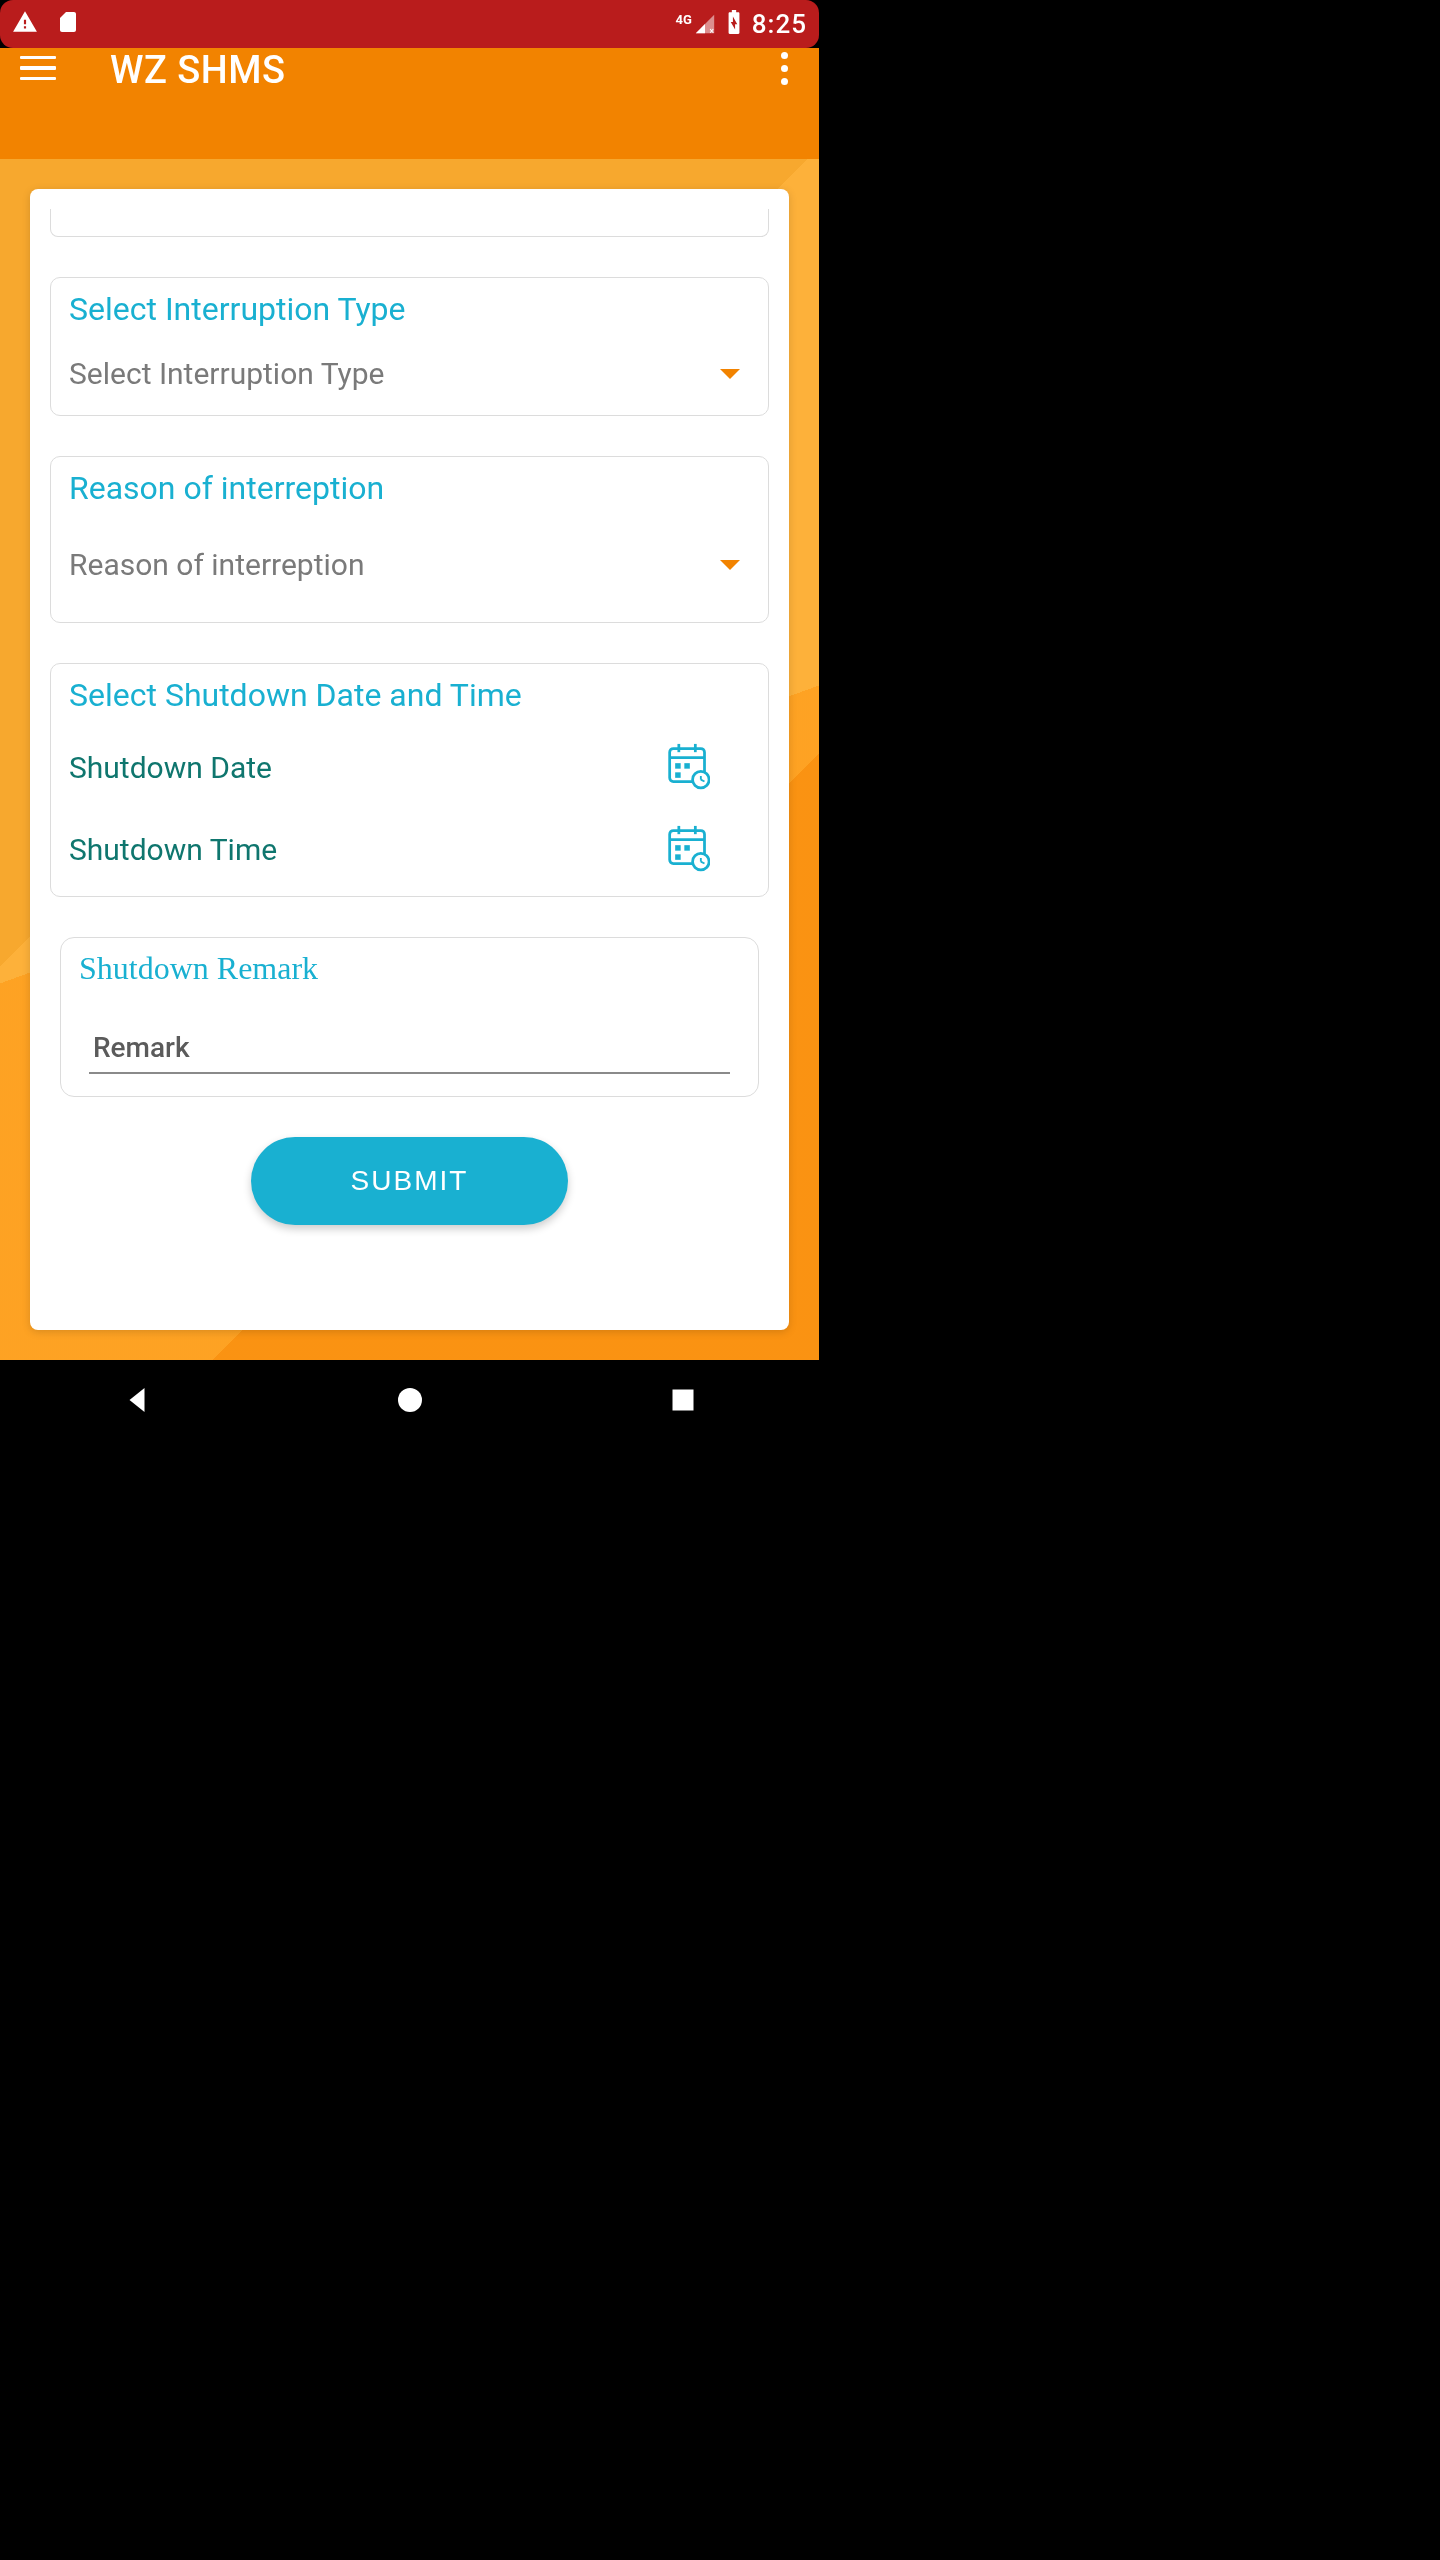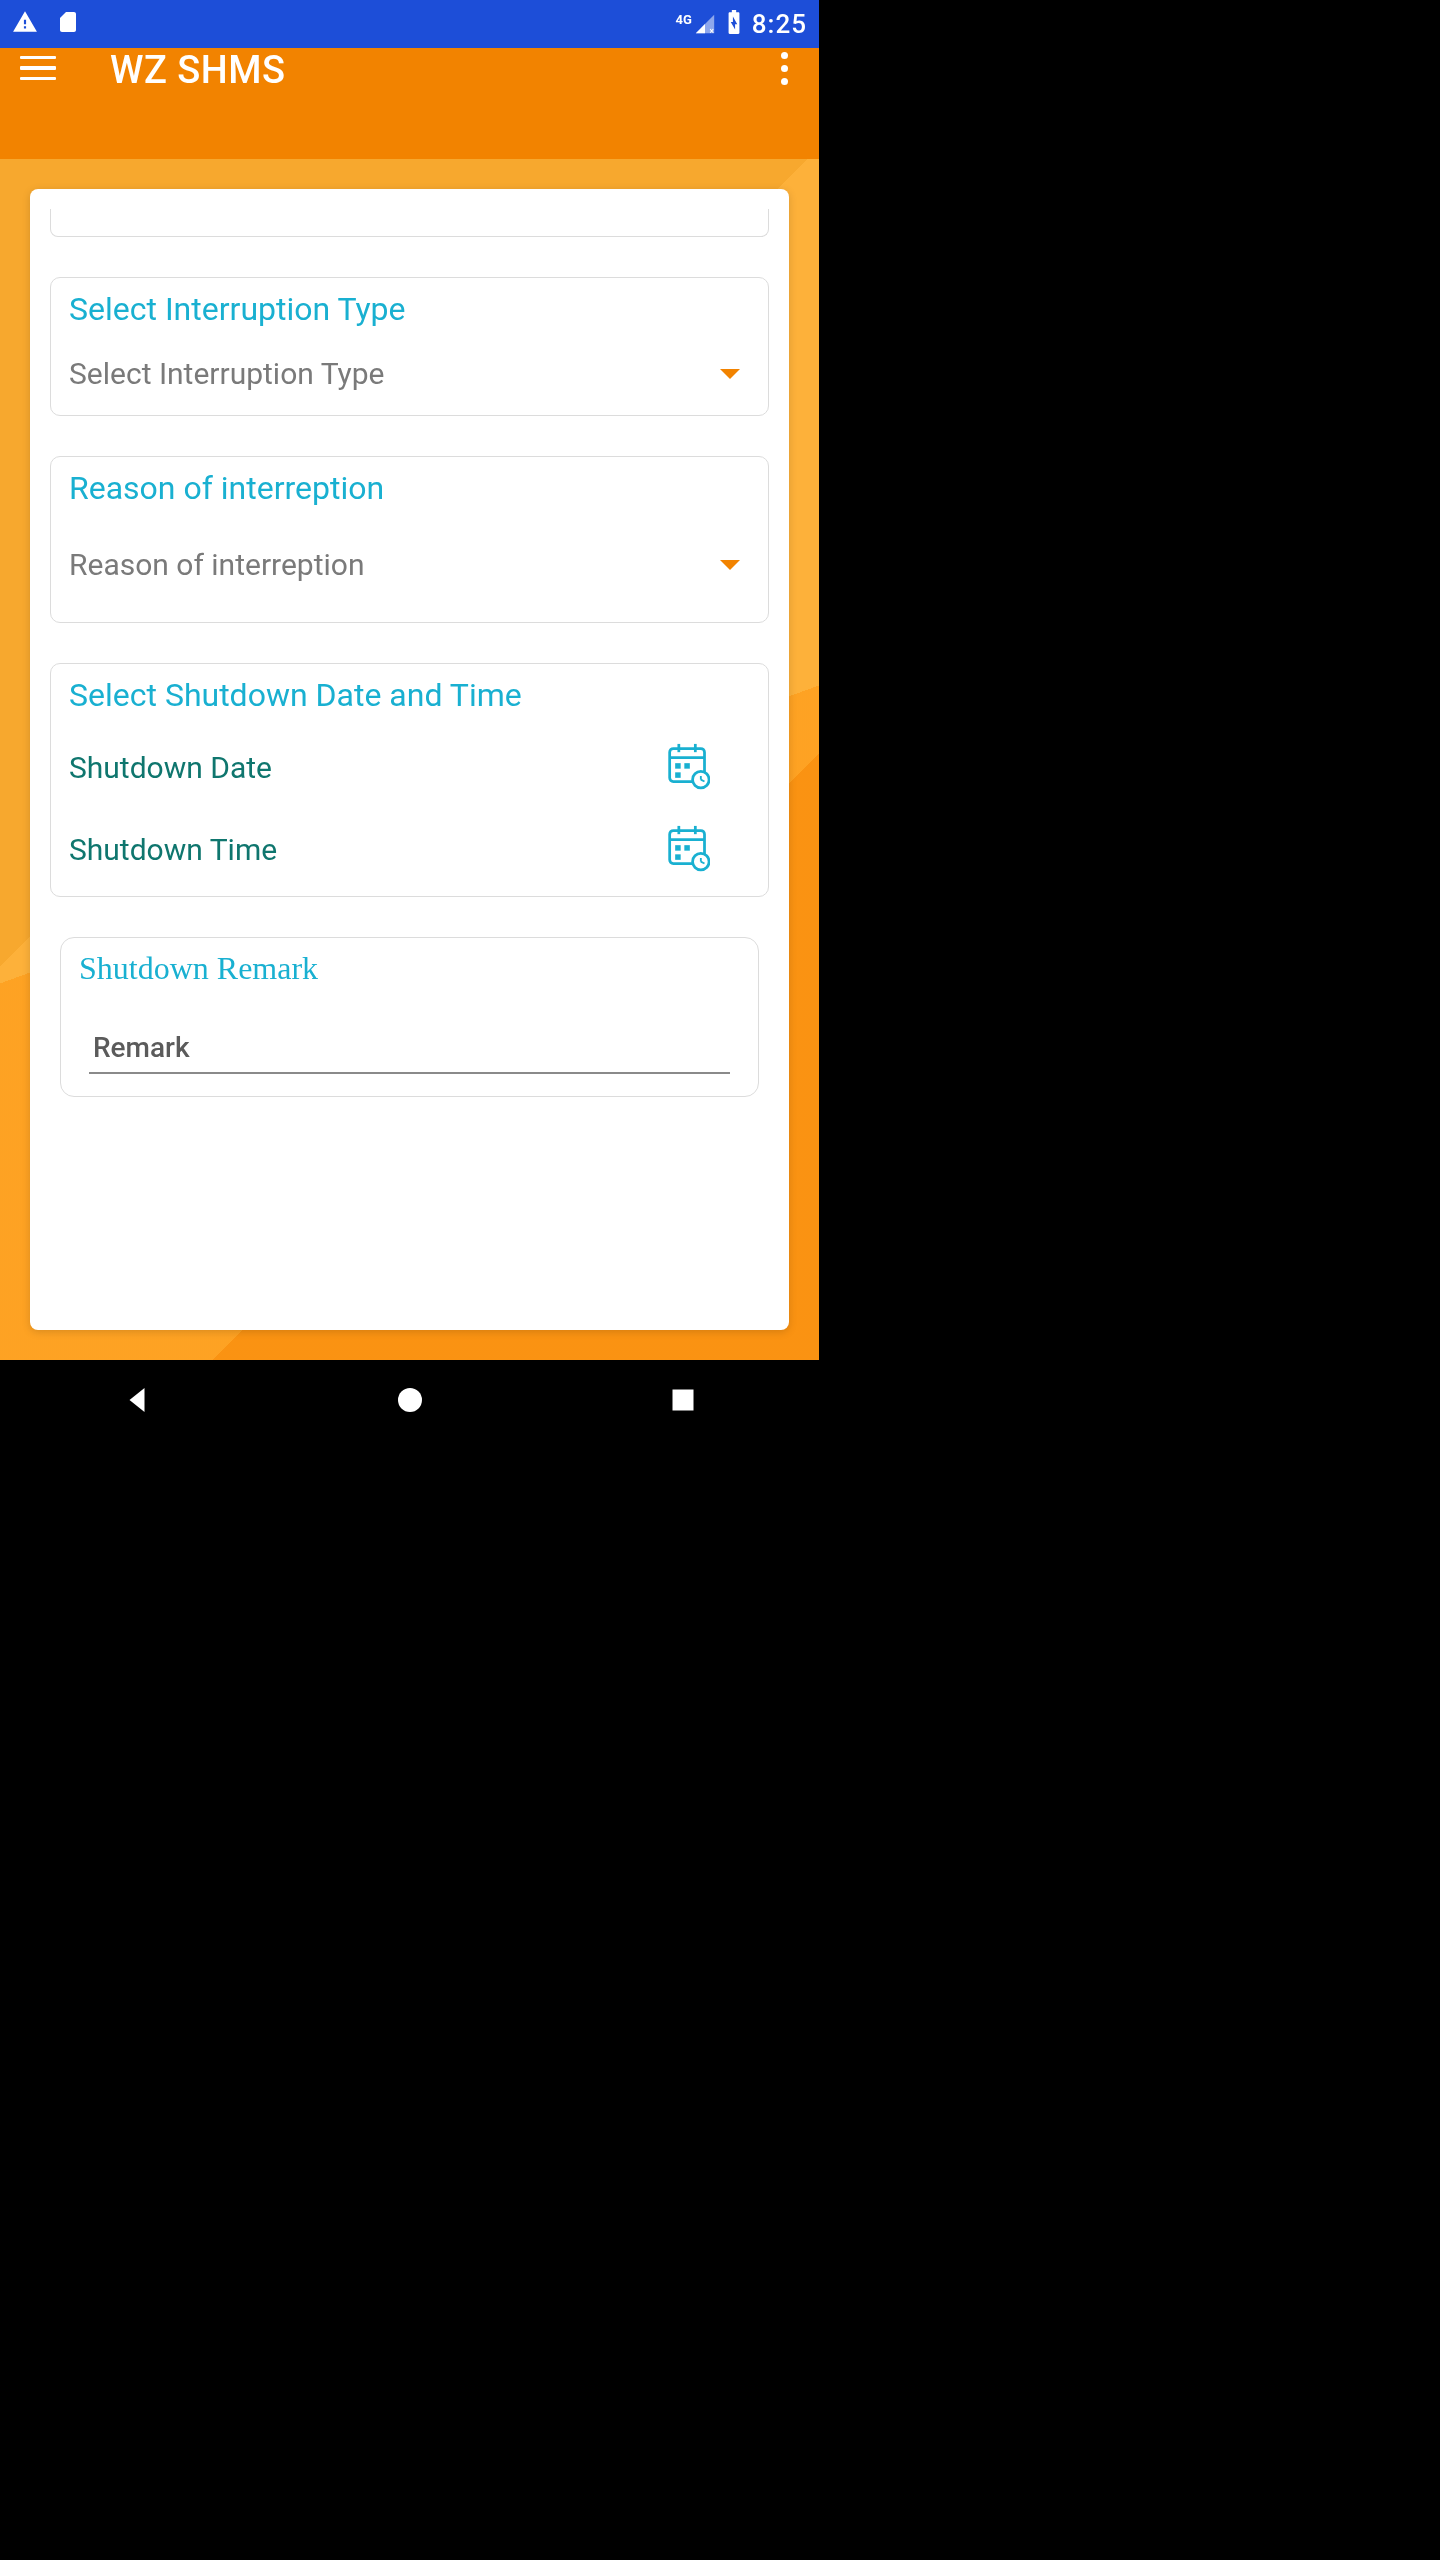--- a/index.html
+++ b/index.html
@@ -1,20 +1,20 @@
 <!DOCTYPE html>
 <html><head>
 <meta charset="utf-8">
 <style>
   * { box-sizing: border-box; margin: 0; padding: 0; }
   html, body { width: 819px; height: 1440px; font-family: -apple-system, BlinkMacSystemFont, "Segoe UI", Roboto, sans-serif; overflow: hidden; }
   body { display: flex; flex-direction: column; background: #000; }
 
   
-  .status-bar { height: 48px; background: #1d4ed8; display: flex; align-items: center; padding: 0 12px; color: #fff; font-size: 22px; font-weight: 500; }
+  .status-bar { height: 48px; background: #b91c1c; display: flex; align-items: center; padding: 0 12px; color: #fff; font-size: 22px; font-weight: 500; border-radius: 13px; }
   .status-left { display: flex; gap: 18px; align-items: center; }
   .status-right { margin-left: auto; display: flex; gap: 10px; align-items: center; }
   .status-time { font-size: 26px; letter-spacing: 1px; }
 
   
   .app-bar { height: 111px; background: #f28300; display: flex; align-items: flex-start; padding: 0 20px; color: #fff; }
   .hamburger { width: 40px; height: 40px; display: flex; flex-direction: column; justify-content: center; gap: 7px; }
   .hamburger span { background: #fff; height: 3.5px; width: 36px; border-radius: 1px; }
   .app-title { font-size: 38px; font-weight: 500; margin-left: 50px; letter-spacing: 0.5px; }
   .more-dots { margin-left: auto; width: 30px; height: 40px; display: flex; flex-direction: column; align-items: center; justify-content: center; gap: 6px; }
@@ -159,20 +159,21 @@
       </div>
     </div>
 
     <div class="field-box remark-box" style="margin:0 30px 0;border-radius:14px">
       <div class="field-label">Shutdown Remark</div>
       <div class="remark-input-wrap">
         <span class="remark-placeholder">Remark</span>
       </div>
     </div>
 
+    <button class="submit-btn">SUBMIT</button>
   </div>
 </div>
 
 <div class="nav-bar">
   <div class="nav-btn">
     <svg viewBox="0 0 24 24">
         <path d="M17 4l-10 8 10 8z"></path>
       </svg>
   </div>
   <div class="nav-btn">

